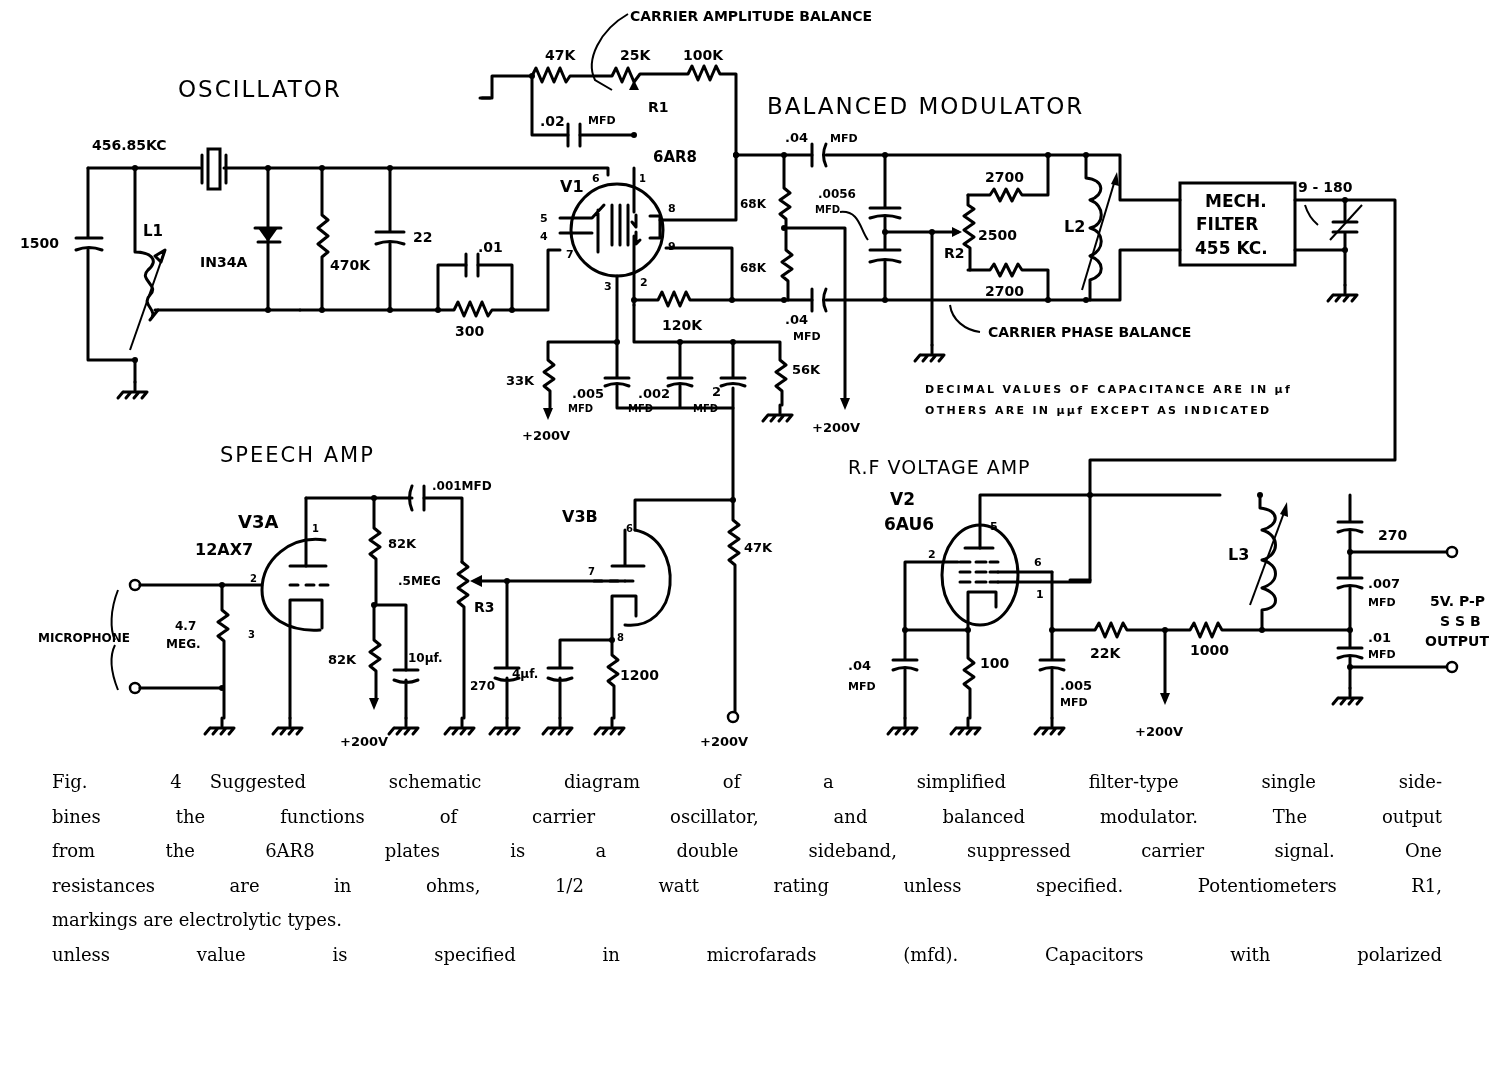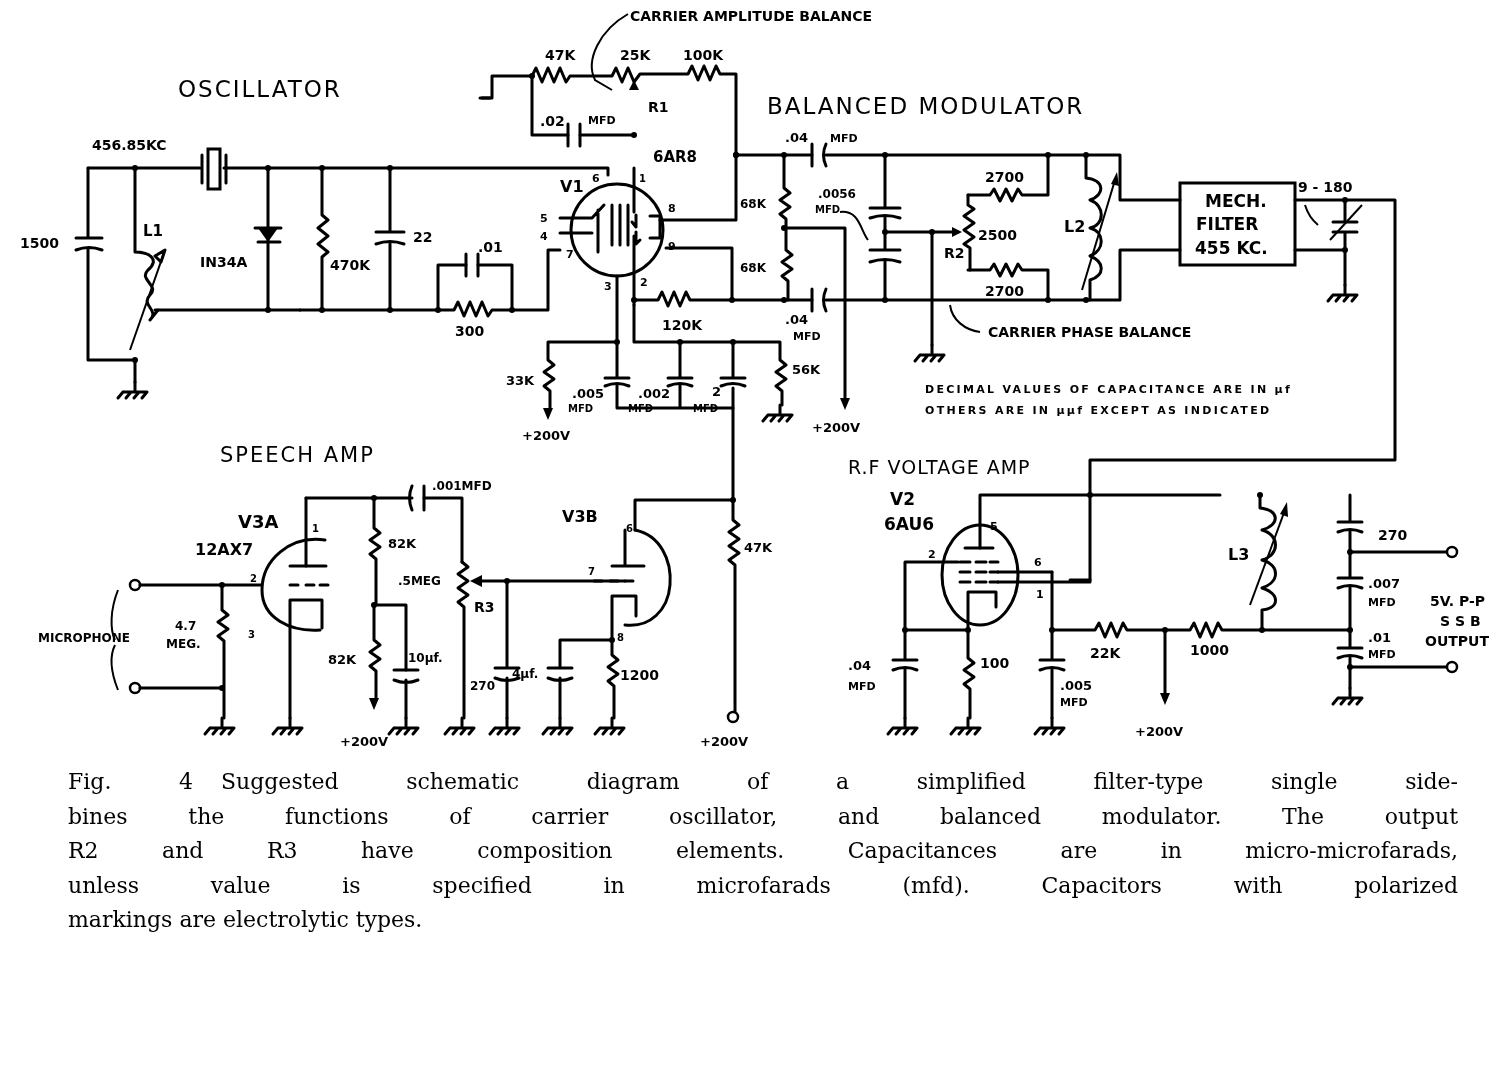--- a/index.html
+++ b/index.html
@@ -2,21 +2,21 @@
 <html><head>
 <meta charset="utf-8">
 <style>
   html, body { margin:0; padding:0; background:#ffffff; }
   body { width:1509px; height:1082px; position:relative; overflow:hidden; font-family:"DejaVu Sans", sans-serif; color:#000; }
   #schem { position:absolute; left:0; top:0; width:1509px; height:760px; }
   #schem text { font-family:"DejaVu Sans", sans-serif; fill:#000; font-weight:bold; }
   .w { stroke:#000; stroke-width:3; fill:none; stroke-linejoin:round; stroke-linecap:round; }
   .thin { stroke:#000; stroke-width:2; fill:none; }
   .dot { fill:#000; }
-  .caption { position:absolute; left:68px; top:765px; width:1390px; font-family:"DejaVu Serif", serif; font-size:22px; line-height:34.5px; text-align:justify; color:#000; }
+  .caption { position:absolute; left:52px; top:765px; width:1390px; font-family:"DejaVu Serif", serif; font-size:18px; line-height:34.5px; text-align:justify; color:#000; }
   .caption .line { display:block; text-align:justify; text-align-last:justify; white-space:nowrap; }
   .caption .line.last { text-align-last:left; }
   .caption .figno { margin-right:28px; }
 </style>
 </head>
 <body>
 
 <svg id="schem" viewBox="0 0 1509 760" xmlns="http://www.w3.org/2000/svg">
   <defs>
     <g id="gnd">
@@ -344,16 +344,17 @@
         <circle cx="1350" cy="630" r="3"></circle>
         <circle cx="1350" cy="552" r="3"></circle>
         <circle cx="1350" cy="667" r="3"></circle>
       </g>
   </g>
 </svg>
 
 <div class="caption">
   <span class="line"><span class="figno">Fig. 4</span><span>Suggested schematic diagram of a simplified filter-type single side-</span></span>
   <span class="line">bines the functions of carrier oscillator, and balanced modulator. The output</span>
-  <span class="line">R2 and R3 have composition elements. Capacitances are in micro-microfarads,</span>
+  <span class="line">from the 6AR8 plates is a double sideband, suppressed carrier signal. One</span>
+  <span class="line">resistances are in ohms, 1/2 watt rating unless specified. Potentiometers R1,</span>
+  <span class="line last">markings are electrolytic types.</span>
   <span class="line">unless value is specified in microfarads (mfd). Capacitors with polarized</span>
-  <span class="line last">markings are electrolytic types.</span>
 </div>
 
 </body></html>

